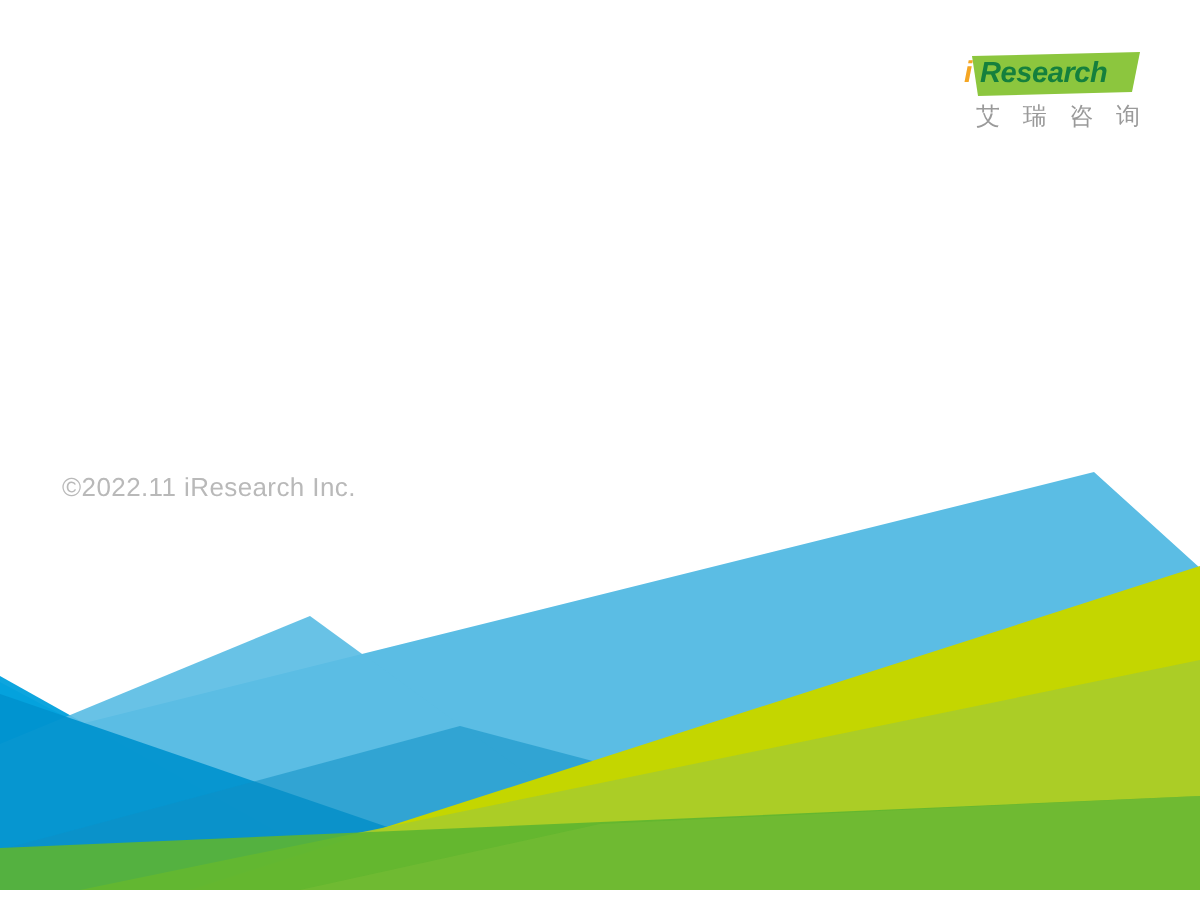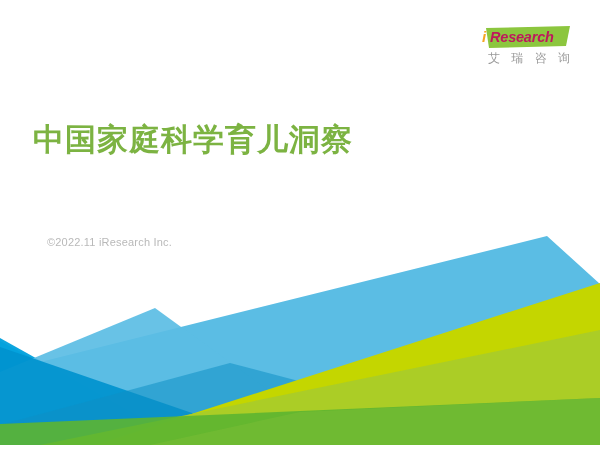--- a/index.html
+++ b/index.html
@@ -40,21 +40,21 @@
     top: 0;
     width: 84px;
     height: 22px;
   }
   .ir-wordmark {
     position: absolute;
     left: 12px;
     top: 1px;
     font-size: 14.5px;
     font-weight: bold;
-    color: #be185d;
+    color: #15803d;
     letter-spacing: -0.2px;
     line-height: 20px;
     font-style: italic;
   }
   .ir-i {
     position: absolute;
     left: 4px;
     top: 1px;
     font-size: 15px;
     font-weight: bold;
@@ -132,23 +132,23 @@
     color: #7CB342;
     font-size: 31px;
     font-weight: bold;
     line-height: 44px;
     letter-spacing: 1px;
     white-space: nowrap;
   }
 
   .copyright {
     position: absolute;
-    left: 47px;
+    left: 31px;
     top: 236px;
-    font-size: 11px;
+    font-size: 13px;
     color: #b9b9b9;
     letter-spacing: 0.2px;
   }
 
   
   .artwork {
     position: absolute;
     left: 0;
     top: 0;
     width: 600px;
@@ -197,18 +197,17 @@
       </svg>
       <span class="ir-i">i</span>
       <span class="ir-wordmark">Research</span>
       <span class="ir-cn">艾 瑞 咨 询</span>
     </div>
 
 
   </div>
 
   <div class="title-block">
-    <div class="title-line">中国家庭科学育儿洞察</div>
   </div>
 
   <div class="copyright">©2022.11 iResearch Inc.</div>
 
 </div>
 
 </body></html>

